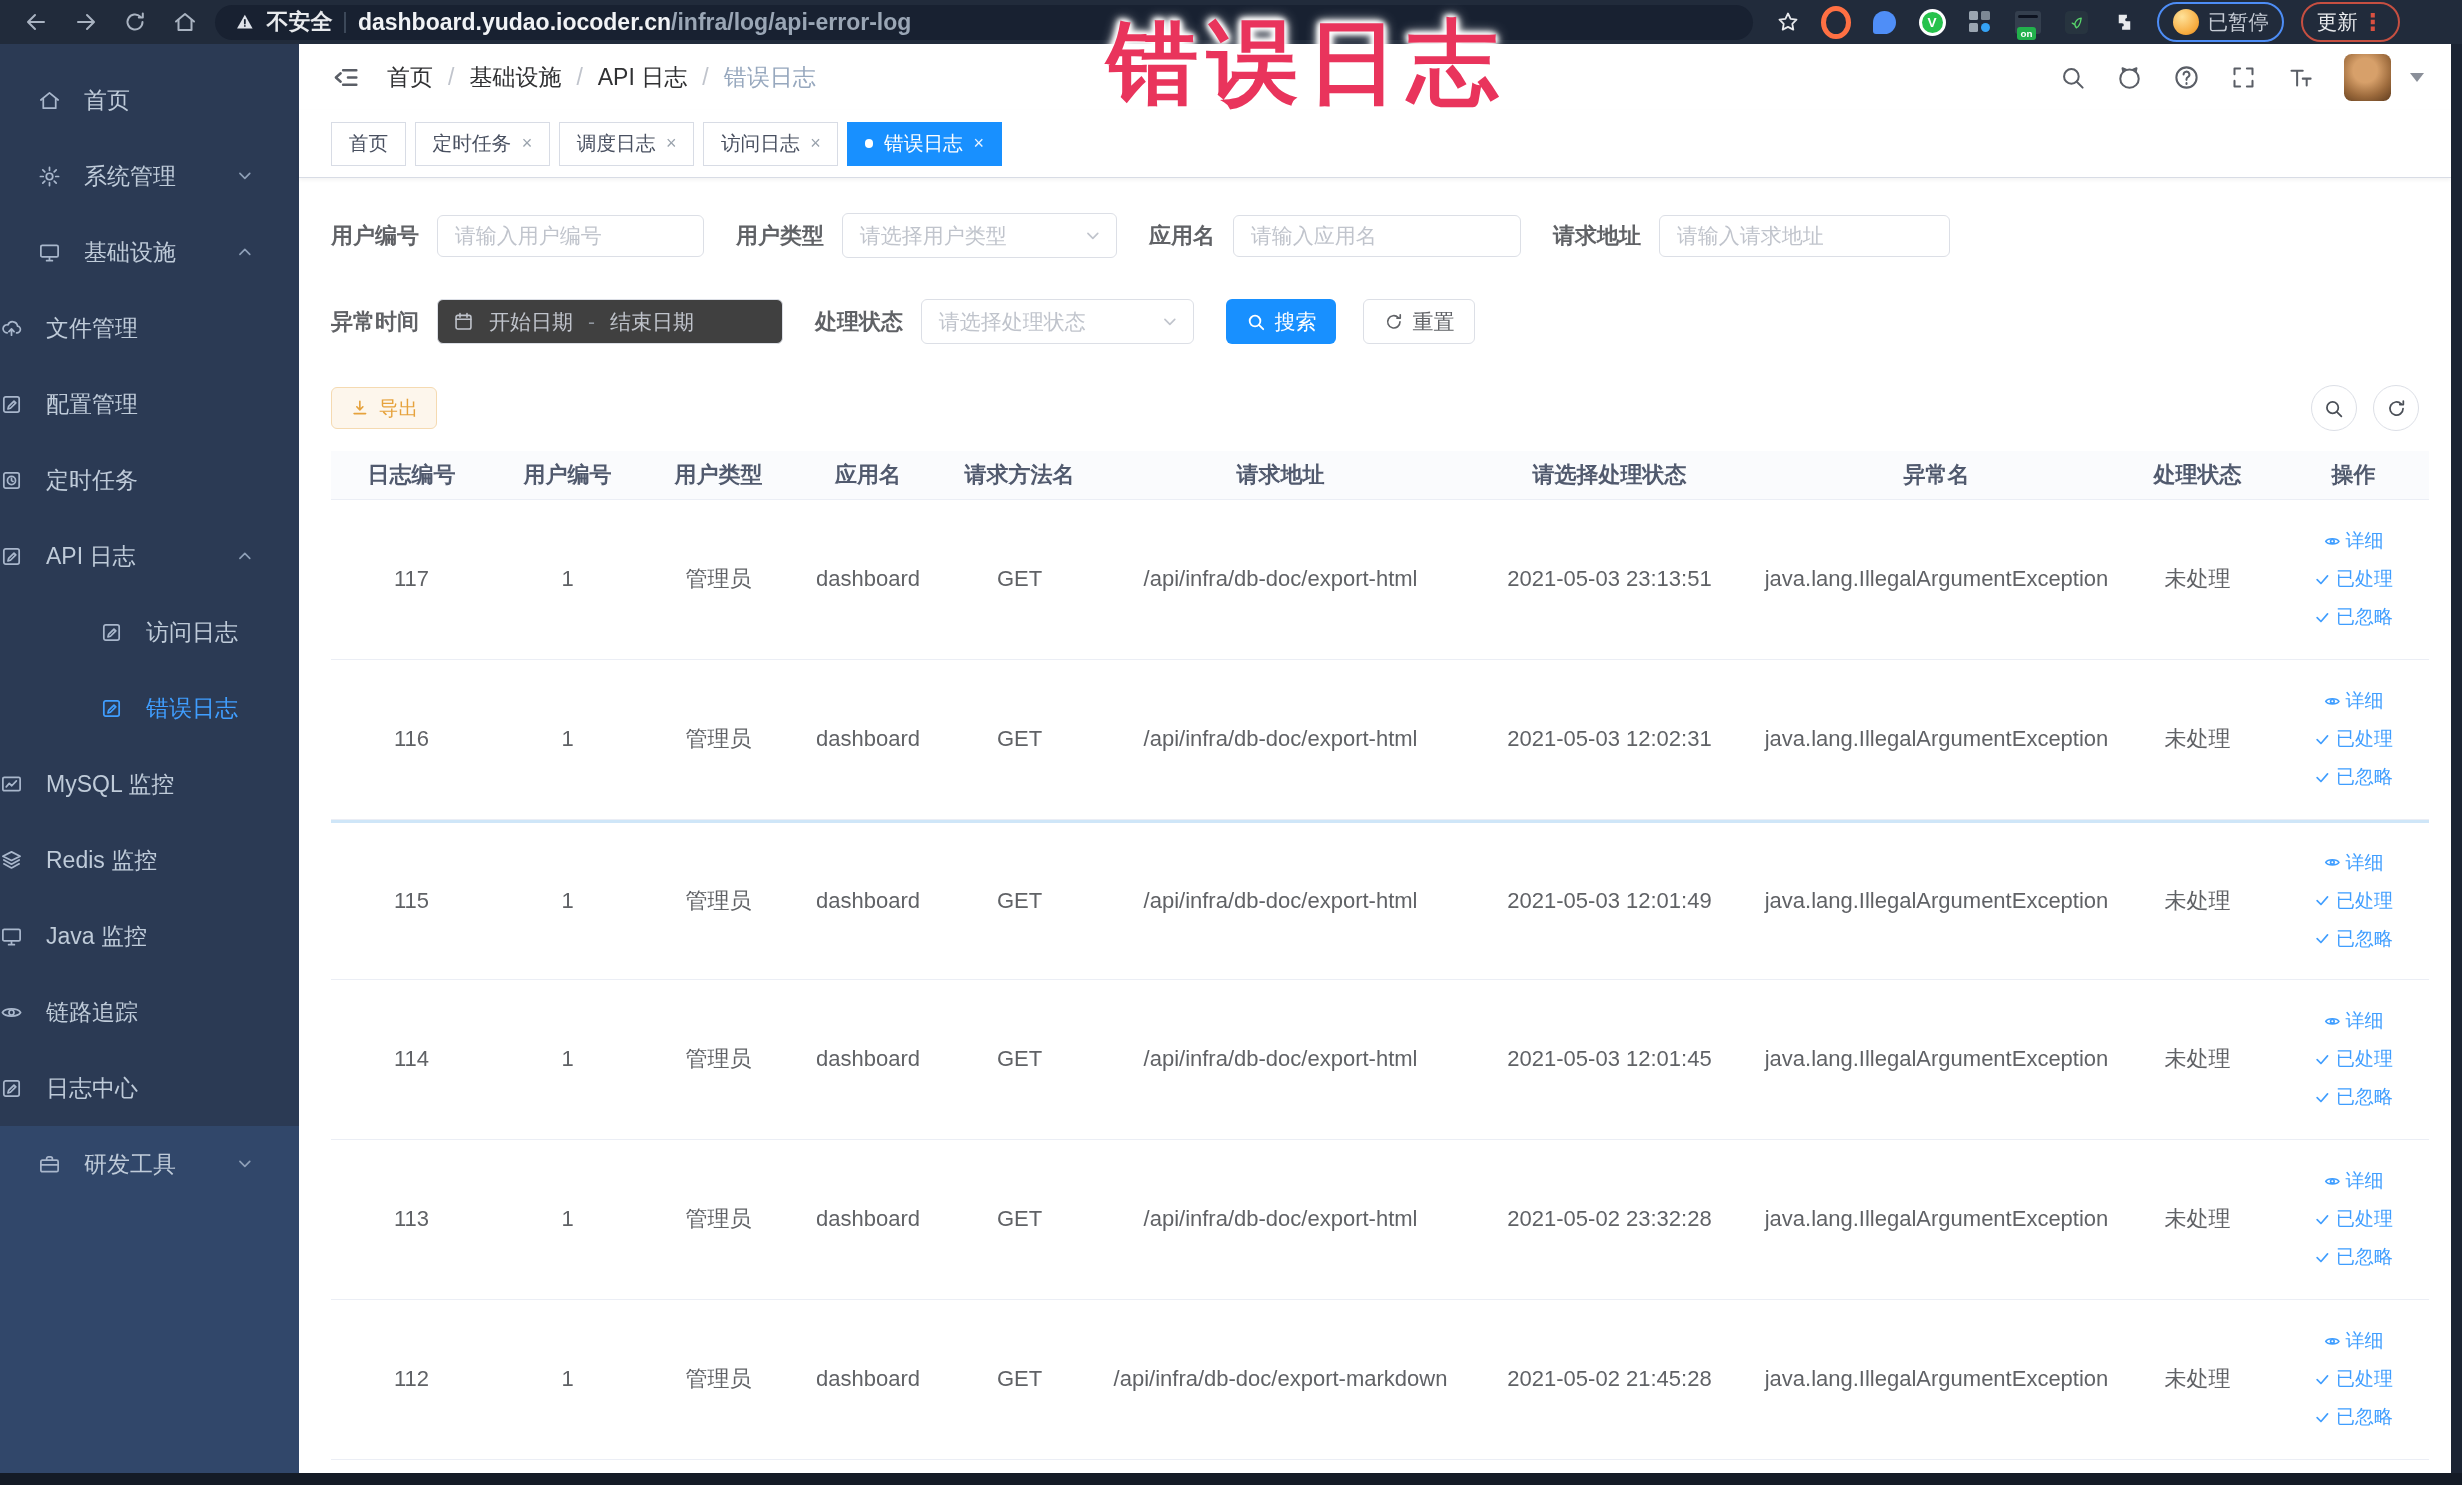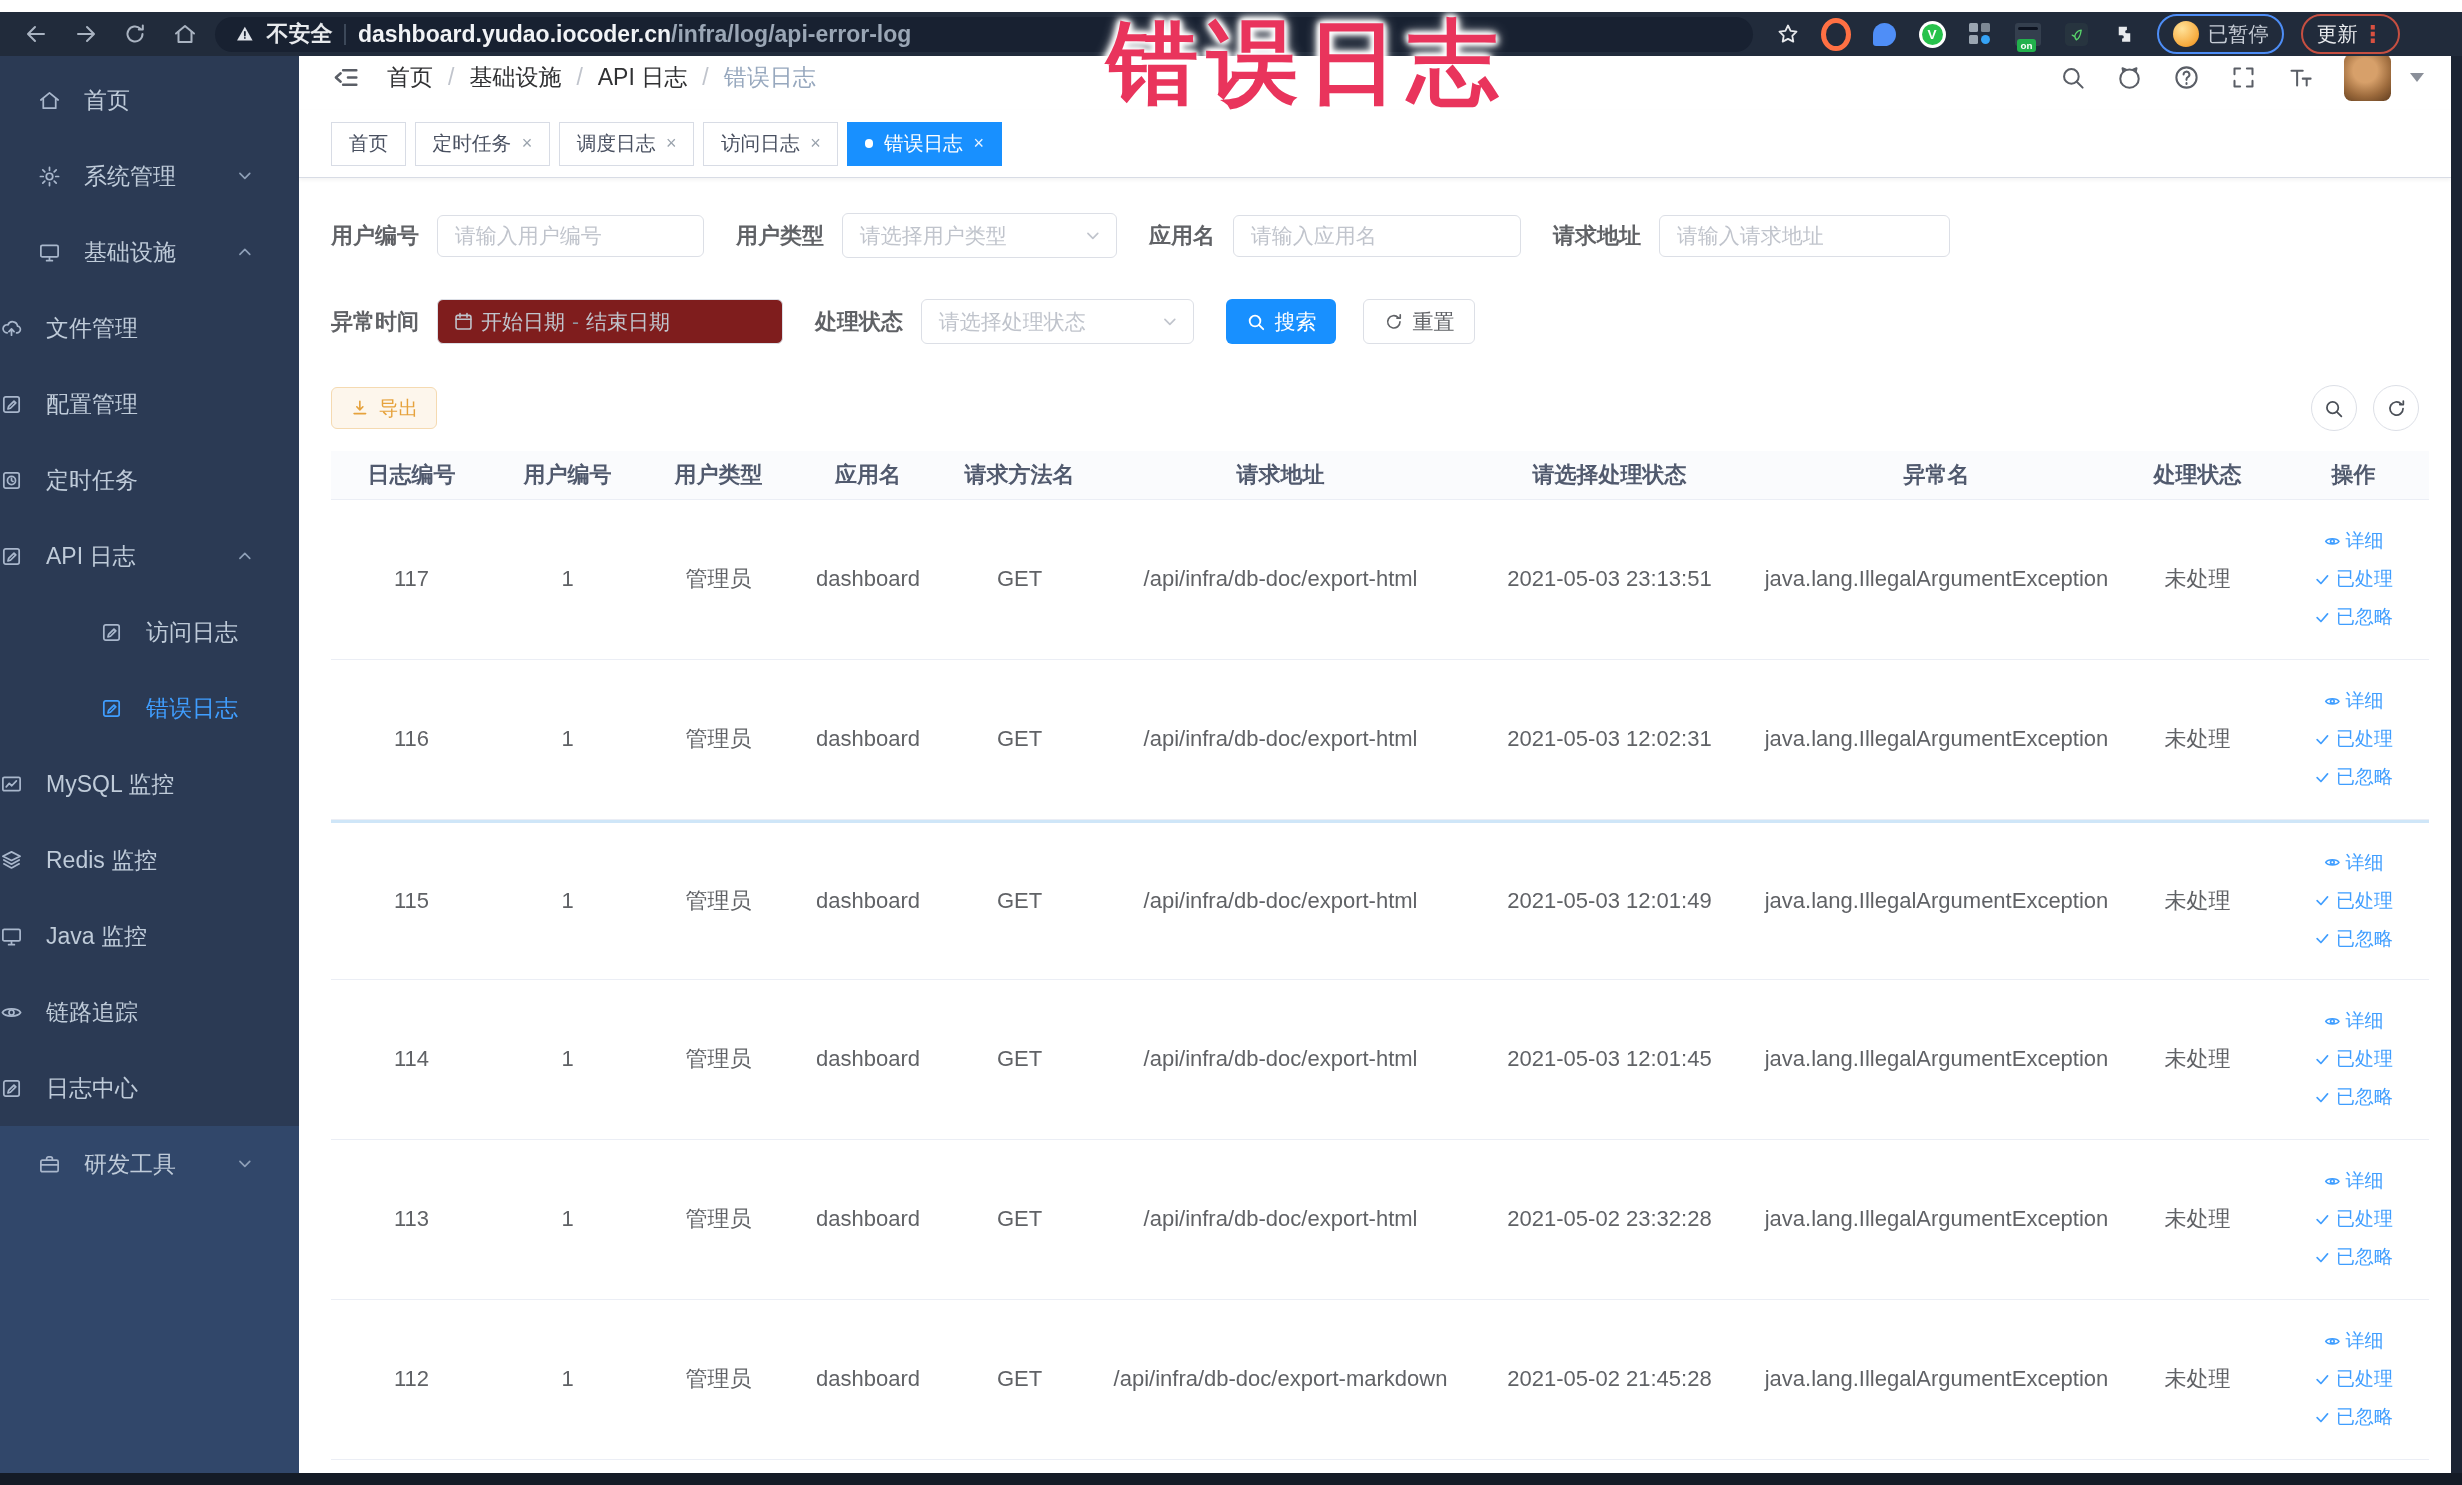--- a/index.html
+++ b/index.html
@@ -1,20 +1,20 @@
 <!DOCTYPE html>
 <html style="font-size:12px"><head>
 <meta charset="utf-8">
 <style>
   html,body{margin:0;padding:0;}
   body{width:2462px;height:1486px;overflow:hidden;position:relative;background:#fff;
        font-family:"Liberation Sans","DejaVu Sans",sans-serif;}
   svg{display:block;}
   
-  .browser{position:absolute;top:12px;left:0;right:0;height:44px;background:#212b3b;
+  .browser{position:absolute;top:0;left:0;right:0;height:44px;background:#212b3b;
            display:flex;align-items:center;z-index:5;}
   .bnav{display:flex;align-items:center;gap:10.6px;padding-left:16.7px;color:#a9b3c1;}
   .bnav .bicon{width:39px;height:35px;display:flex;align-items:center;justify-content:center;}
   .urlpill{height:35px;margin-left:10.6px;background:#182131;border-radius:17.4px;display:flex;
            align-items:center;padding:0 19.7px;gap:12px;flex:0 0 1499px;color:#dfe3ea;}
   .sec-label{font-size:22px;font-weight:bold;color:#e8eaed;}
   .url-div{width:1.5px;height:21px;background:#3c4859;}
   .url-text{font-size:23px;font-weight:bold;color:#f1f3f6;white-space:nowrap;}
   .url-text .path{color:#9aa6b5;font-weight:bold;}
   .extrow{display:flex;align-items:center;gap:18px;margin-left:19.7px;}
@@ -87,21 +87,21 @@
   .frow{display:flex;align-items:center;margin-bottom:41px;font-size:22px;color:#606266;}
   .flabel{font-weight:bold;margin-right:18px;white-space:nowrap;}
   .gap{width:32px;flex:0 0 32px;}
   .inp{height:42px;border:1.5px solid #dcdfe6;border-radius:6px;padding:0 16.7px;font-size:21px;
        color:#606266;outline:none;font-family:inherit;background:#fff;box-sizing:border-box;}
   .inp::placeholder{color:#c0c4cc;}
   .sel{height:45px;border:1.5px solid #dcdfe6;border-radius:6px;display:flex;align-items:center;
        padding:0 41px 0 16.7px;font-size:21px;color:#c0c4cc;position:relative;box-sizing:border-box;background:#fff;cursor:pointer;}
   .sel .chev{position:absolute;right:13.6px;color:#c0c4cc;}
   .dater{height:45px;border:1.5px solid #dcdfe6;border-radius:6px;display:flex;align-items:center;
-         gap:7px;padding:0 15px;font-size:21px;color:#c0c4cc;box-sizing:border-box;background:#7f1d1d;}
+         gap:15px;padding:0 15px;font-size:21px;color:#c0c4cc;box-sizing:border-box;background:#404040;}
   .dater .cal{color:#c0c4cc;display:flex;}
   .btn{height:45px;border-radius:6px;display:flex;align-items:center;gap:9px;font-size:21px;
        padding:0 19.7px;cursor:pointer;border:none;font-family:inherit;box-sizing:border-box;}
   .btn.primary{background:#1890ff;color:#fff;}
   .btn.plain{background:#fff;border:1.5px solid #dcdfe6;color:#606266;}
   .btn.warn{height:42px;background:#fdf6ec;border:1.5px solid #f5dab1;color:#e6a23c;font-size:19.7px;padding:0 18px;}
   .exrow{display:flex;align-items:center;margin-bottom:19.7px;padding-right:32px;}
   .circle{width:44px;height:44px;border-radius:50%;border:1.5px solid #dcdfe6;display:flex;
           align-items:center;justify-content:center;color:#4a4f57;margin-left:16.7px;background:#fff;cursor:pointer;}
   .circle:first-of-type{margin-left:auto;}

